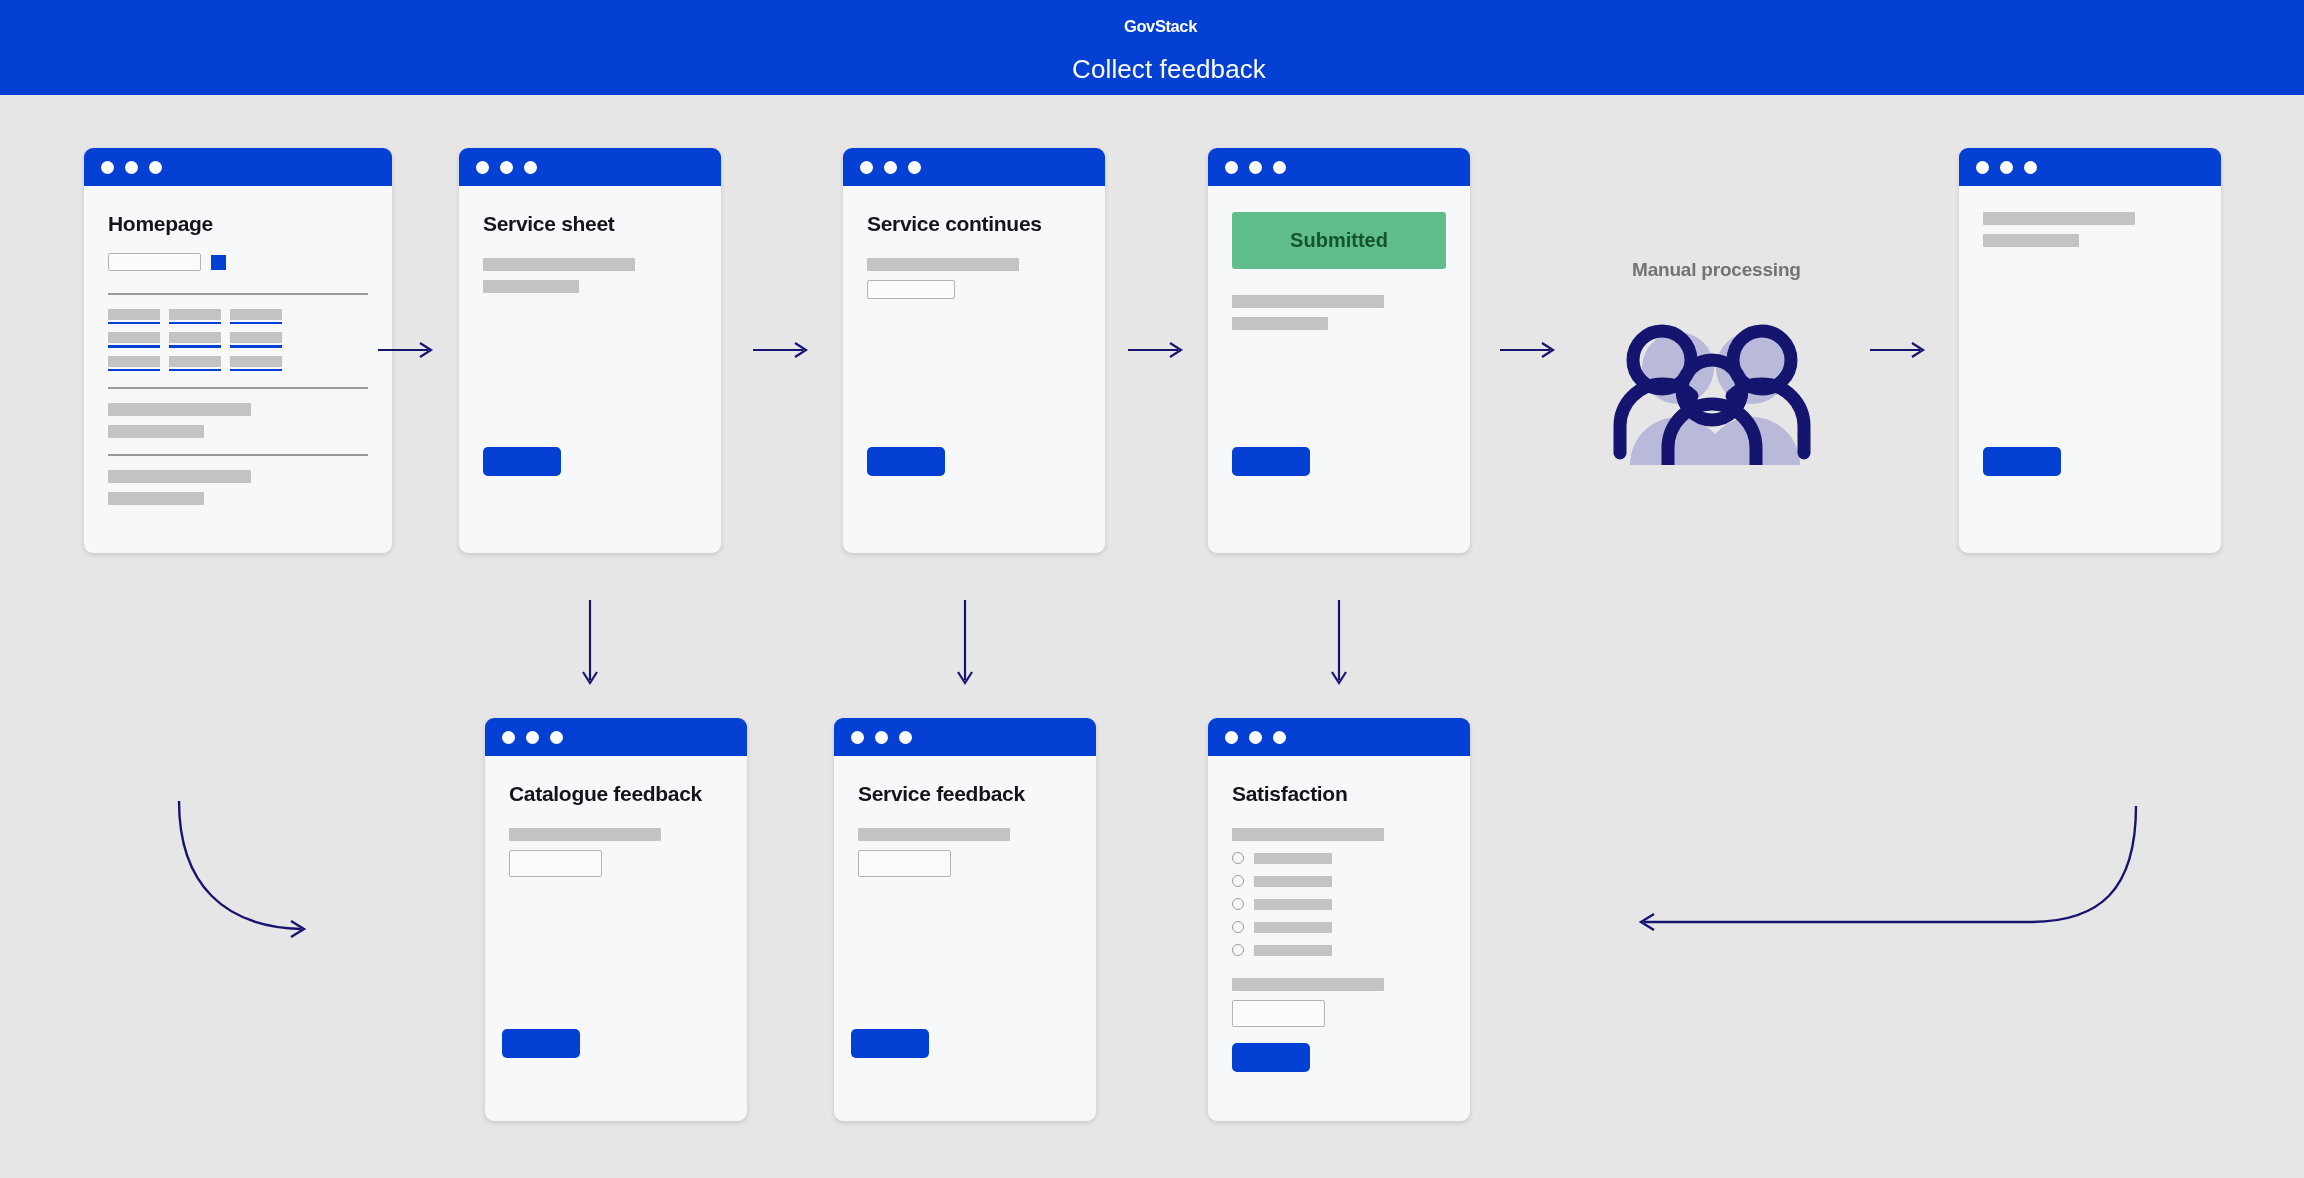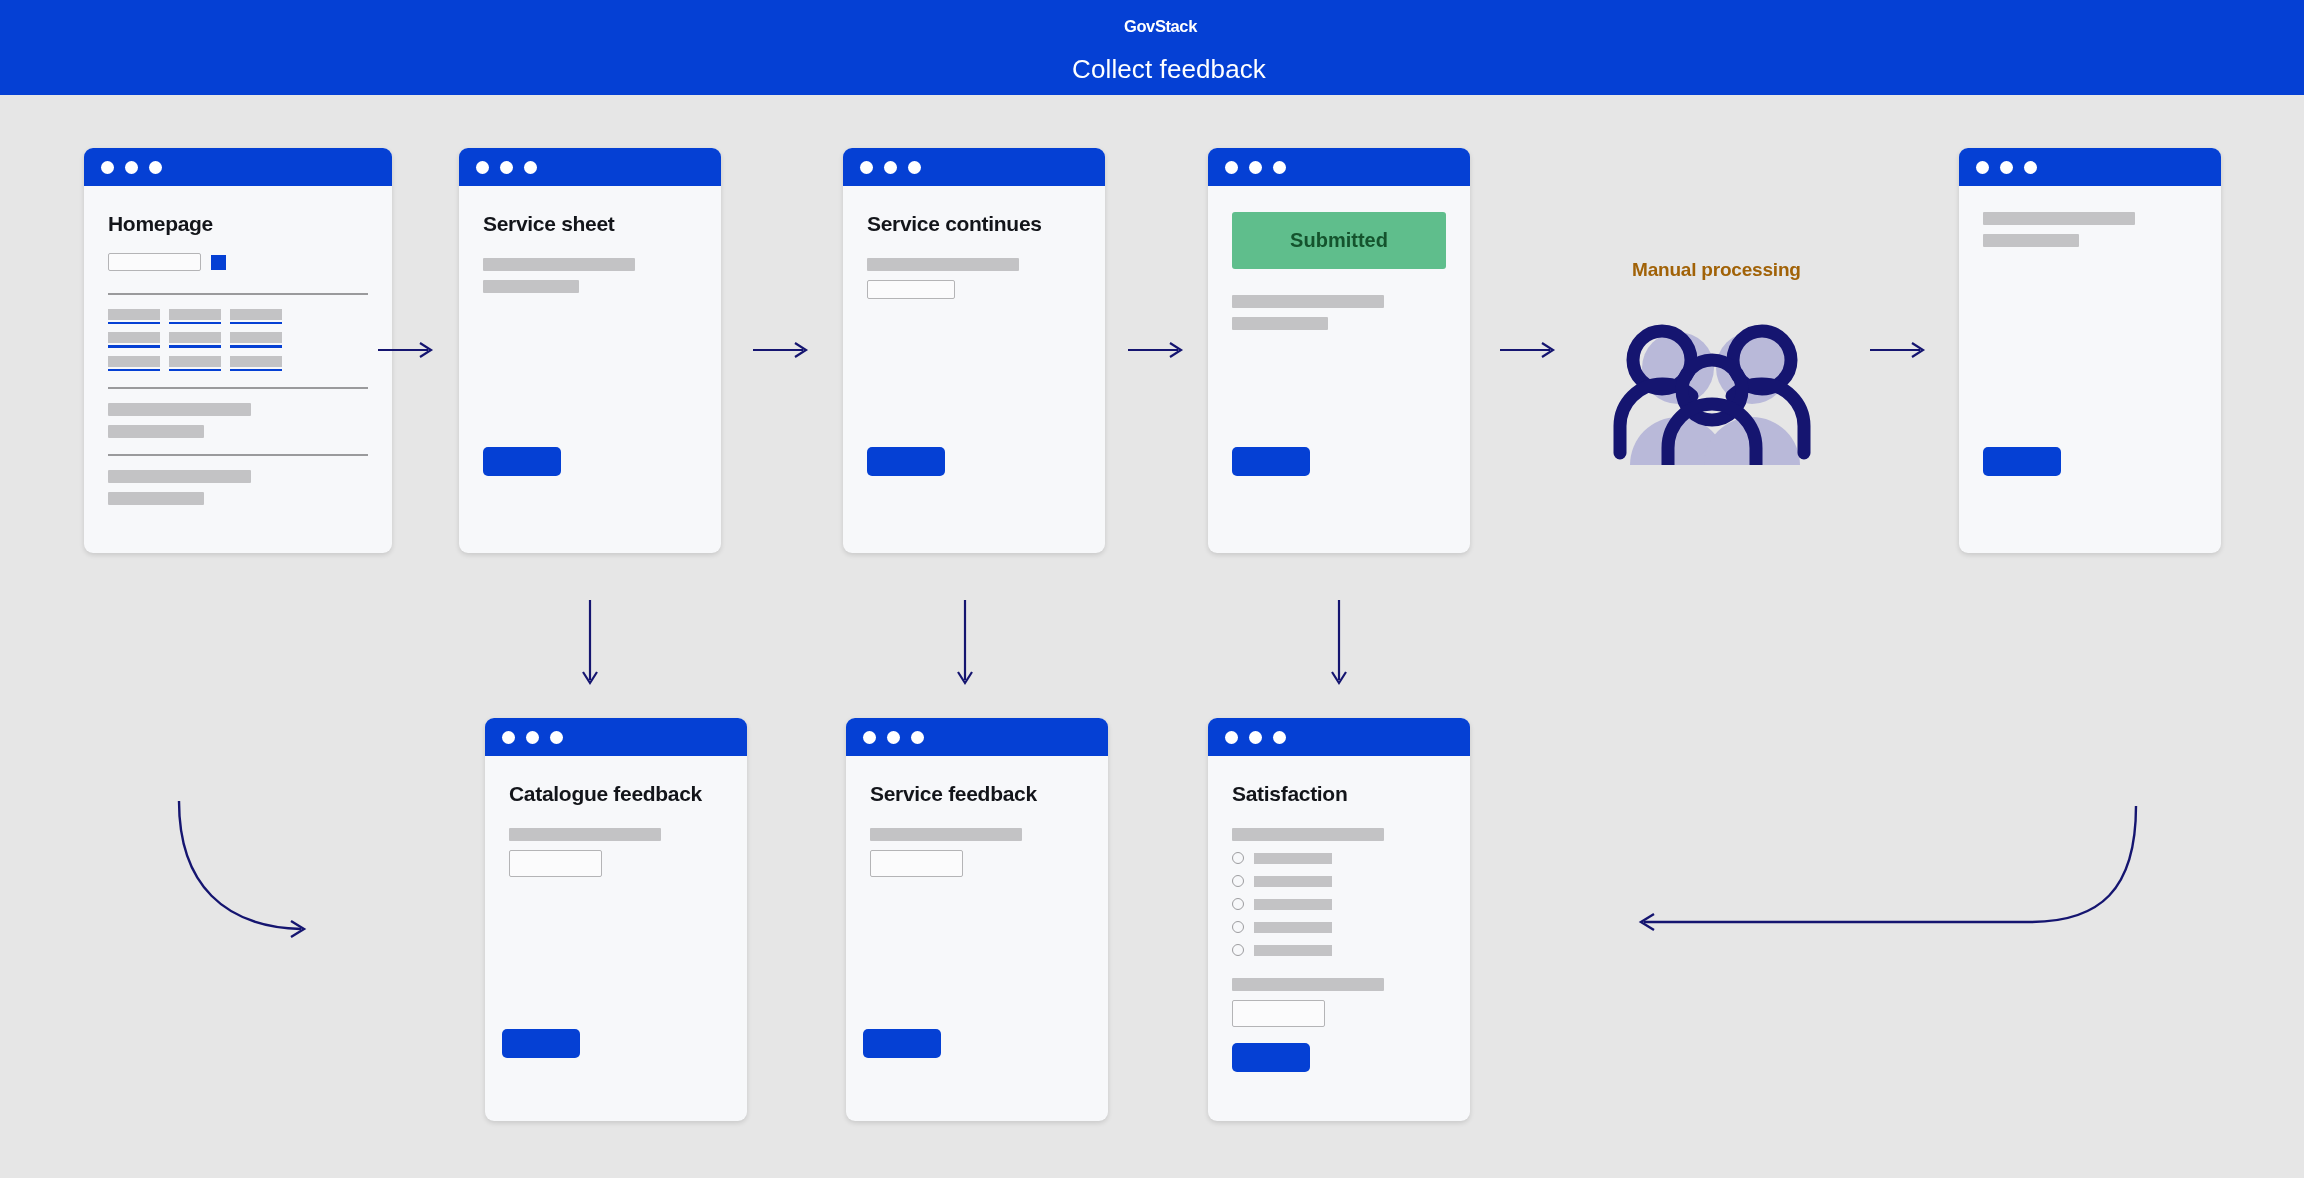--- a/index.html
+++ b/index.html
@@ -91,21 +91,21 @@
   .radio {
     width: 12px; height: 12px; border-radius: 50%;
     border: 1.6px solid #9d9da0; background: #f7f8fa; flex: none;
   }
   .radio-bar { width: 78px; height: 11px; background: #c3c3c5; }
 
   
   .arrow-svg { position: absolute; overflow: visible; }
   .label-manual {
     position: absolute;
-    font-size: 19px; font-weight: 700; color: #a16207;
+    font-size: 19px; font-weight: 700; color: #737373;
     white-space: nowrap; letter-spacing: -0.2px;
   }
   .people { position: absolute; }
 </style>
 </head>
 <body>
 
 <div class="page">
 
   <div class="header">
@@ -271,21 +271,21 @@
       <div class="dot"></div>
     </div>
     <div class="card-body">
       <div class="card-title">Catalogue feedback</div>
       <div class="sk sk-label" style="margin-top:22px;"></div>
       <div class="input-box" style="width:93px; height:27px; margin-top:9px;"></div>
       <div class="btn-blue" style="position:absolute; left:17px; top:247px; width:78px; height:29px;"></div>
     </div>
   </div>
 
-  <div class="card" style="left:834px; top:718px; width:262px; height:403px;margin-left:12px;">
+  <div class="card" style="left:834px; top:718px; width:262px; height:403px;">
     <div class="card-bar">
       <div class="dot"></div>
       <div class="dot"></div>
       <div class="dot"></div>
     </div>
     <div class="card-body">
       <div class="card-title">Service feedback</div>
       <div class="sk sk-label" style="margin-top:22px;"></div>
       <div class="input-box" style="width:93px; height:27px; margin-top:9px;"></div>
       <div class="btn-blue" style="position:absolute; left:17px; top:247px; width:78px; height:29px;"></div>

